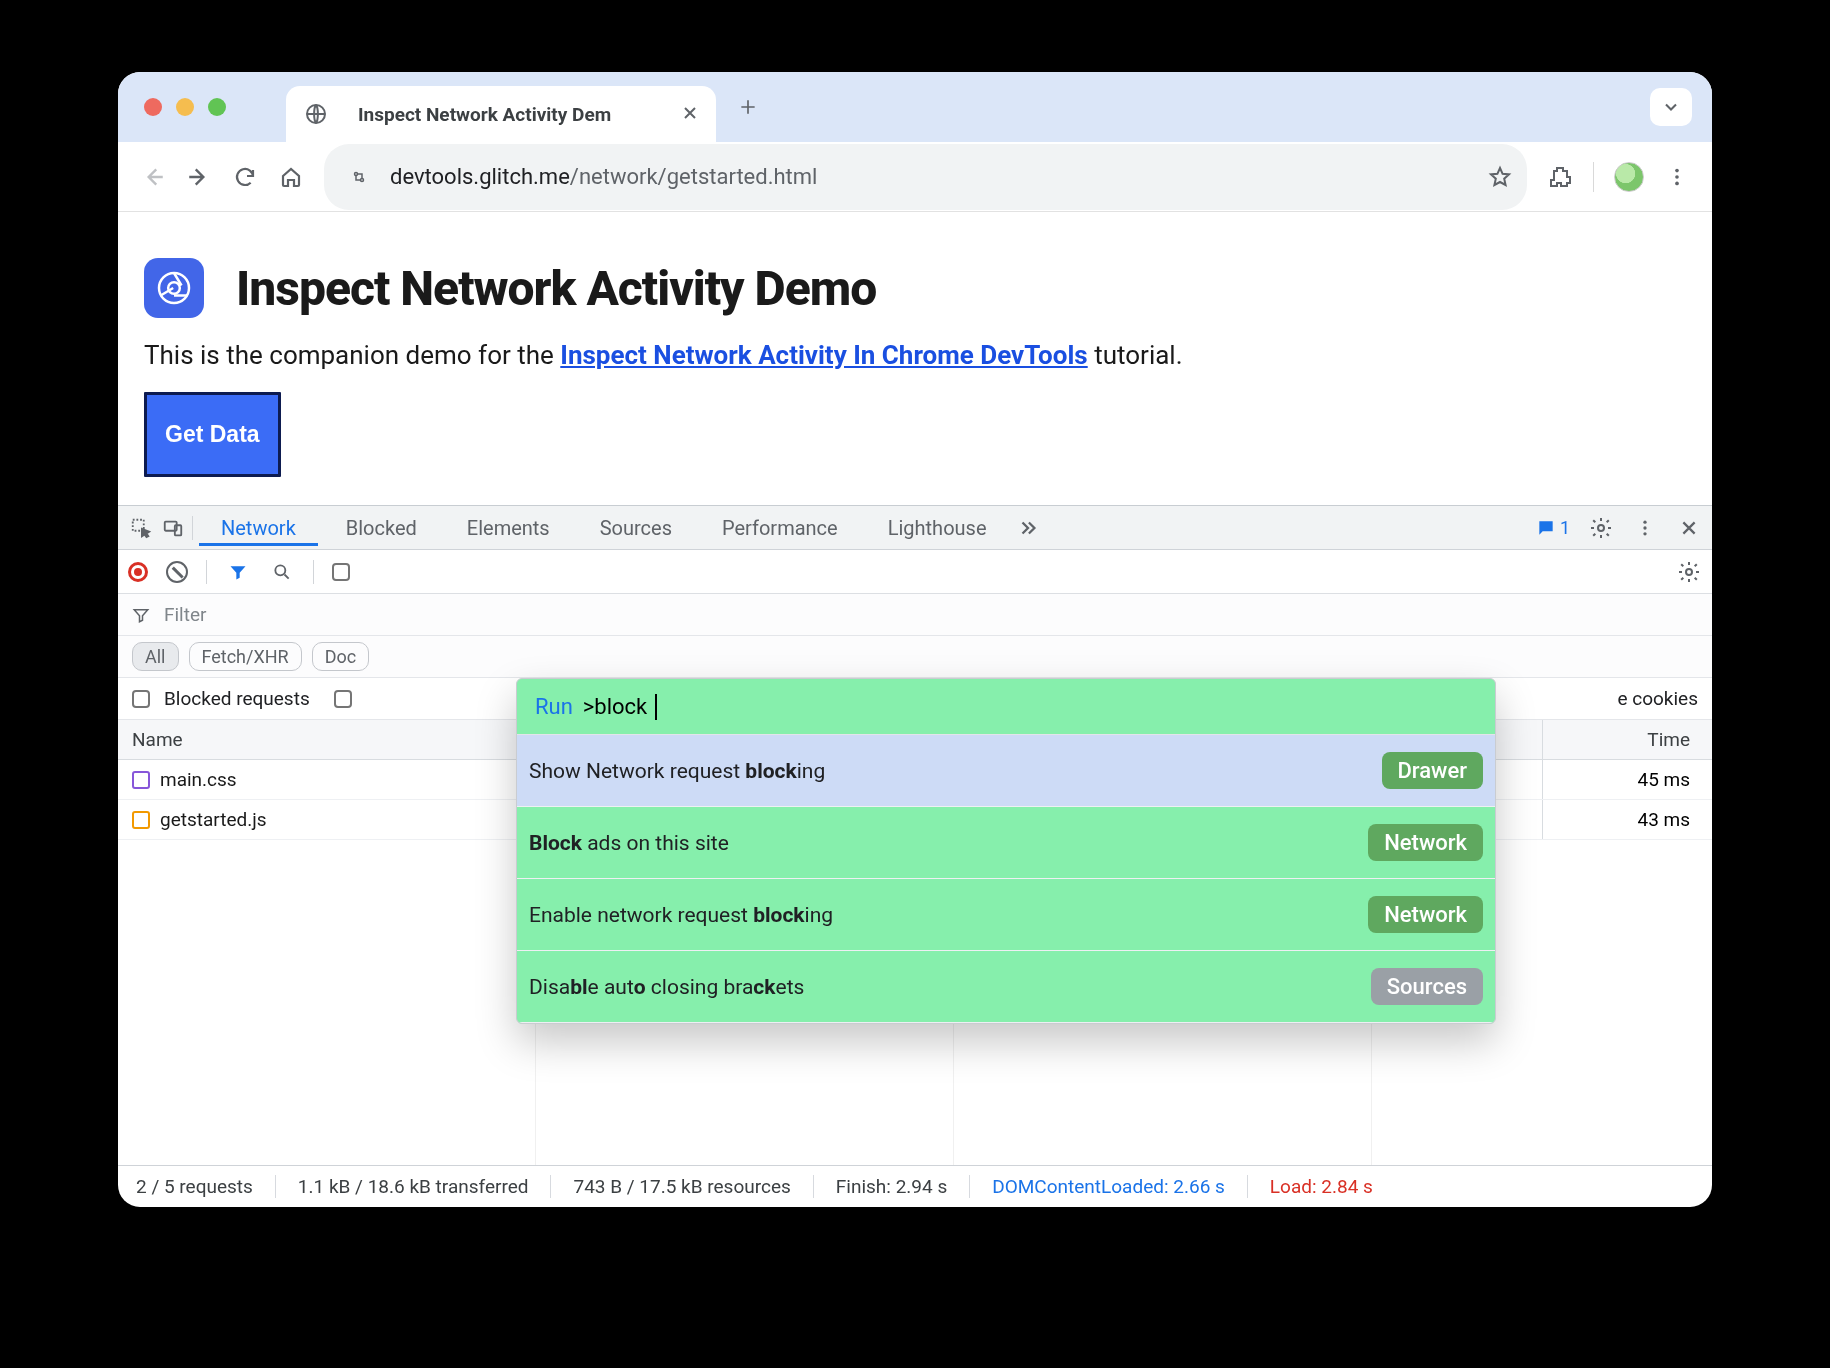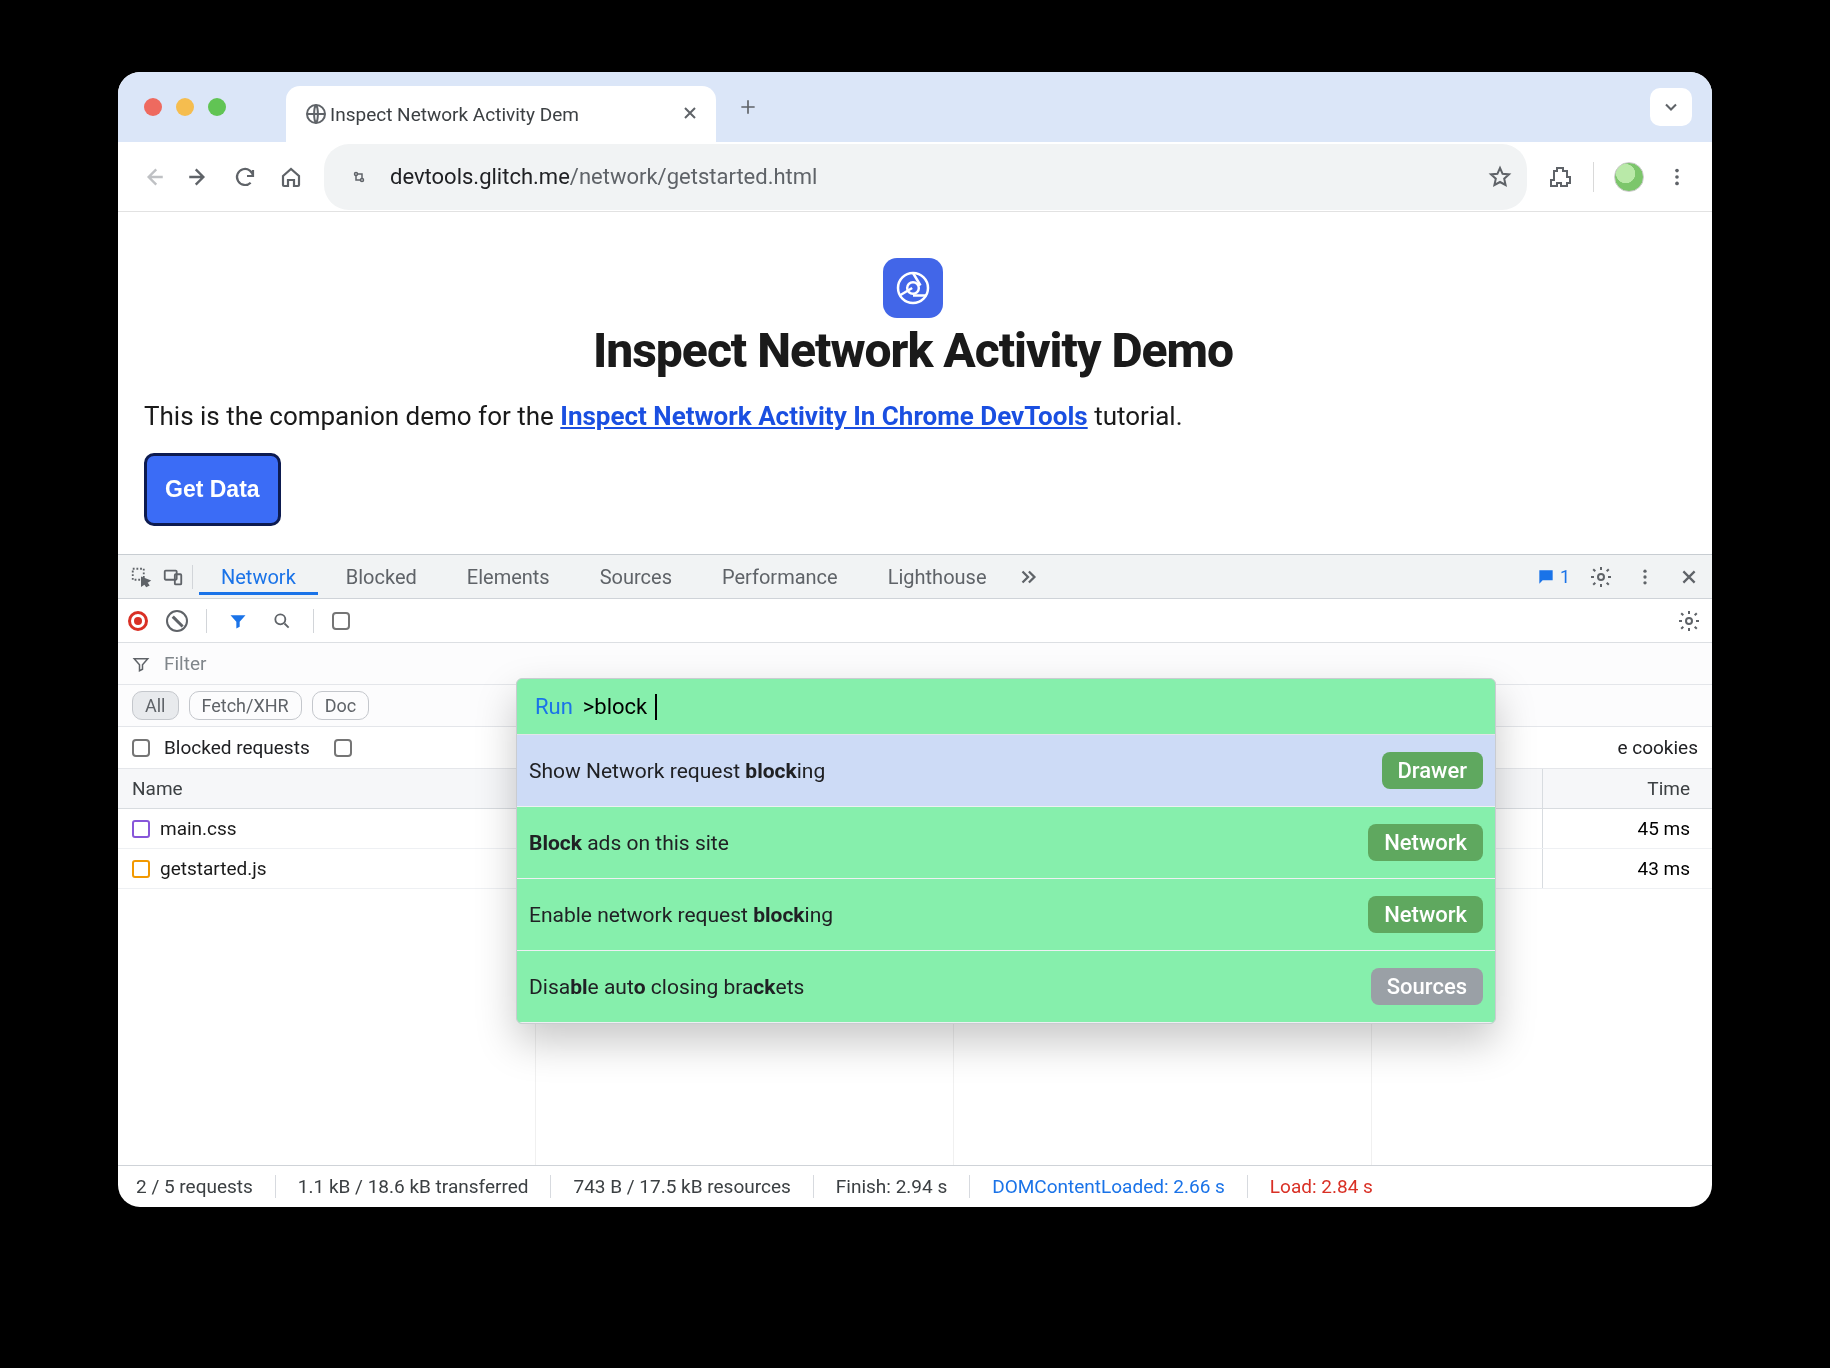--- a/index.html
+++ b/index.html
@@ -28,22 +28,23 @@
   .traffic span { width: 18px; height: 18px; border-radius: 50%; display: block; }
   .tl-r { background:#ee6a5f; } .tl-y { background:#f5bd4f; } .tl-g { background:#61c454; }
 
   .tab {
     height: 56px;
     background:#fff;
     border-radius: 14px 14px 0 0;
     display:flex; align-items:center;
     padding: 0 16px 0 18px;
     min-width: 430px;
-    gap: 2px;
+    gap: 30px;
     margin-top: 14px;
+    font-weight: bold;
   }
   .tab .globe { width:24px; height:24px; color:#5f6368; }
   .tab-title { font-size: 19px; color:#3c4043; flex:1; white-space:nowrap; overflow:hidden; text-overflow:ellipsis;}
   .tab-close { width:18px; height:18px; color:#5f6368; cursor:pointer; }
   .new-tab { width:44px; height:44px; border-radius:50%; display:flex; align-items:center; justify-content:center; margin-left:10px; color:#5f6368; cursor:pointer;}
   .tabstrip .spacer{flex:1}
   .win-drop {
     width:42px; height:38px; border-radius:10px; background:#fff;
     display:flex; align-items:center; justify-content:center; color:#5f6368;
   }
@@ -66,32 +67,32 @@
   .avatar{ width:30px;height:30px;border-radius:50%; background: radial-gradient(circle at 38% 38%, #b9e9a8 0 38%, #7cc66b 40% 100%); border:1px solid #ccc; }
   .vdiv{width:1px;height:30px;background:#d9d9d9}
 
   
   .page {
     padding: 46px 30px 28px 26px;
     display:flex; flex-direction:column; gap:22px;
     border-bottom: none;
     color:#1a1a1a;
   }
-  .page-title-row{ display:flex; align-items:center; gap:4px;flex-direction:column;}
+  .page-title-row{ display:flex; align-items:center; gap:32px;}
   .page-logo {
     width:60px;height:60px;border-radius:14px;background:#4266e8;
     display:flex;align-items:center;justify-content:center;color:#fff;
   }
   h1.page-title{ font-size:48px; font-weight:800; letter-spacing:-1px; }
   .page p{ font-size:26px; }
   .page a{ color:#1a4fe1; font-weight:700; text-decoration:underline; }
   .get-data{
     align-self:flex-start;
     background:#3b6cf6; color:#fff; font-weight:700; font-size:23px;
-    padding:20px 18px; border-radius:10px; border:3px solid #0d1b50; cursor:pointer;
+    padding:26px 18px; border-radius:1px; border:3px solid #0d1b50; cursor:pointer;
   }
 
   
   .devtools{
     flex:1; display:flex; flex-direction:column;
     border-top:1px solid #c8cdd2; min-height:0;
     position:relative;
   }
   .dt-tabs{
     height:44px;background:#f1f3f4;border-bottom:1px solid #cfd3d8;

